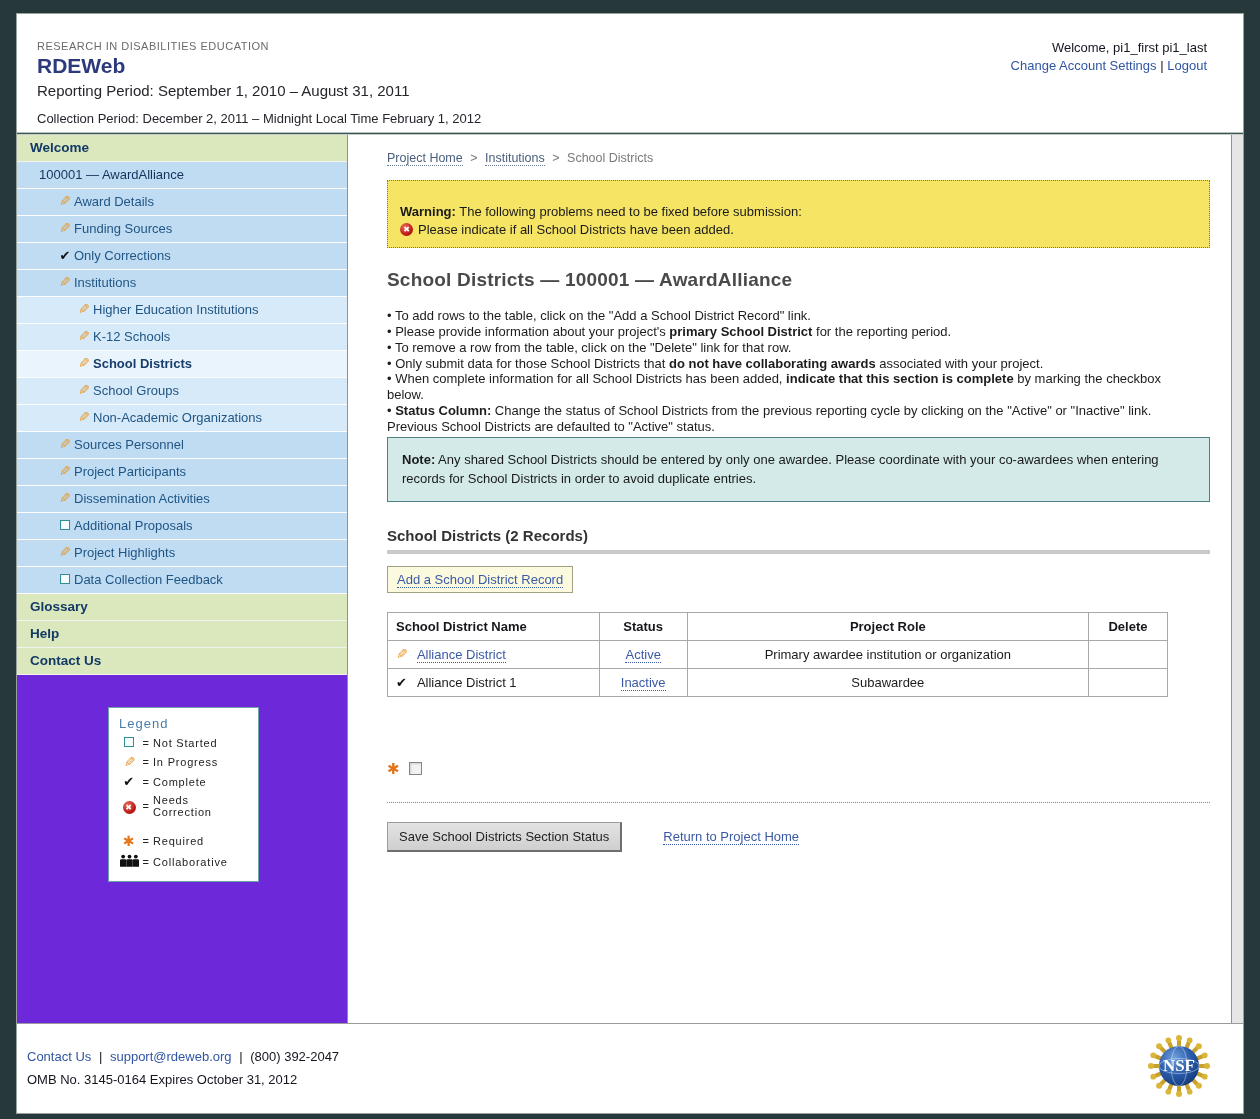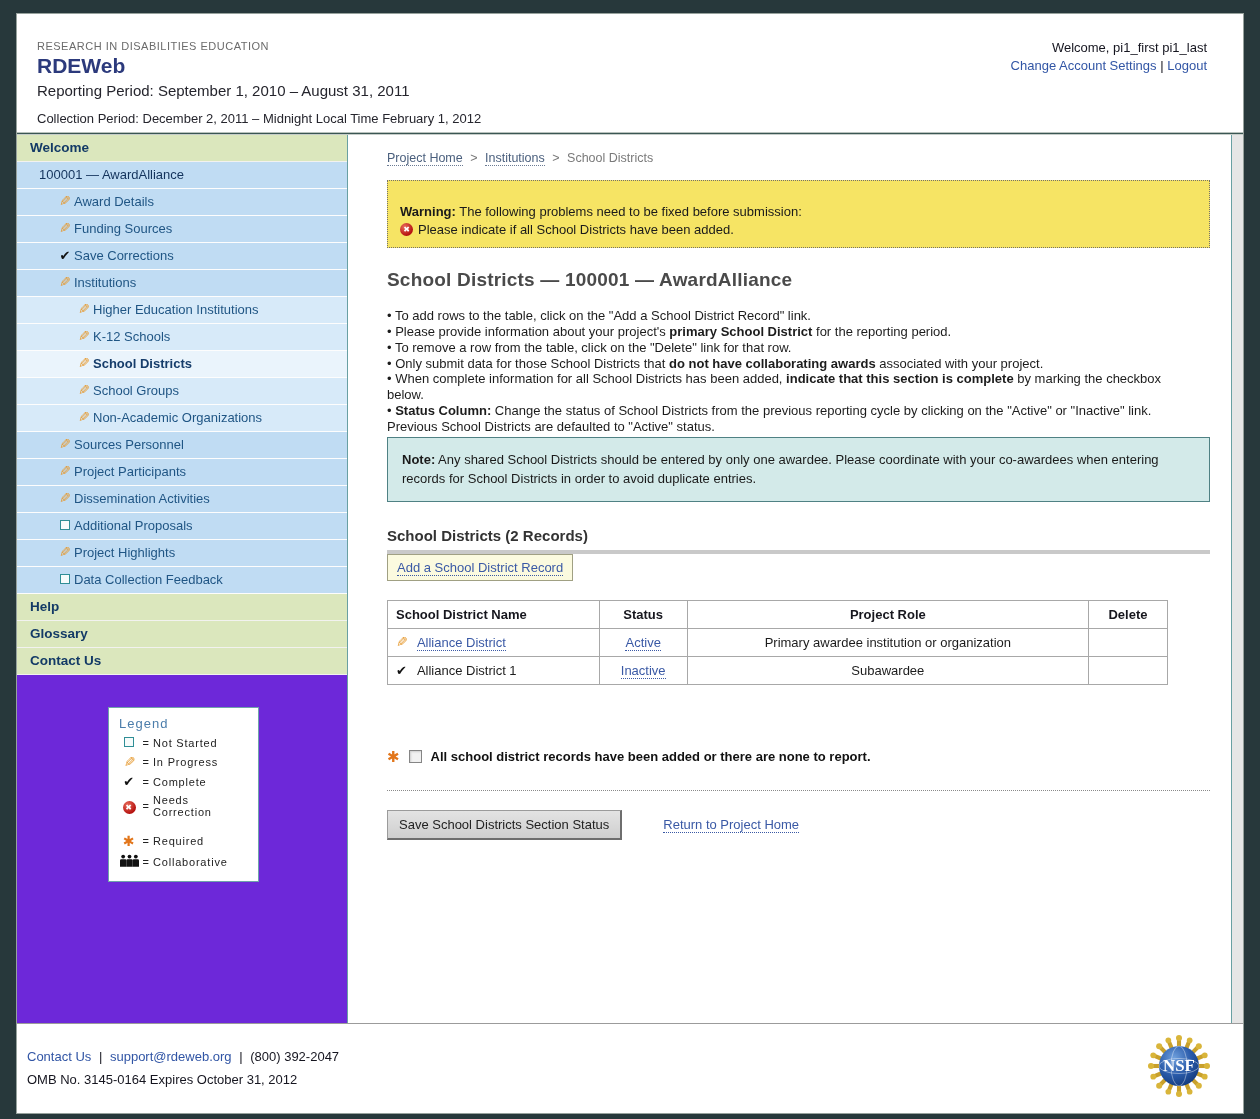--- a/index.html
+++ b/index.html
@@ -69,21 +69,21 @@
 
   .bullets { margin-top:17px; width:810px; line-height:1.22; color:#1c1c1c; }
   .bullet::before { content:"• "; }
   .bullet { margin-top:0; }
 
   .notebox { margin-top:2px; background:#d3eae9; border:1px solid #4f8184; padding:12px 14px; width:823px; line-height:1.5; }
 
   .rec-head { margin-top:25px; font-size:15px; font-weight:bold; color:#333; }
   .rec-rule { margin-top:6px; height:4px; background:#c9c9c9; width:823px; }
 
-  .addbox { display:inline-block; background:#fbfadf; border:1px solid #a0a083; padding:5px 9px; }
+  .addbox { display:inline-block; margin-top:12px; background:#fbfadf; border:1px solid #a0a083; padding:5px 9px; }
   .addbox a { color:#3a59a5; text-decoration:none; border-bottom:1px dotted #3a59a5; }
 
   table.dist { margin-top:19px; border-collapse:collapse; width:781px; }
   table.dist th, table.dist td { border:1px solid #a8a8a8; font-size:13px; padding:5px 8px; height:28px; }
   table.dist th { font-weight:bold; color:#16161d; text-align:center; }
   table.dist th.left, table.dist td.left { text-align:left; }
   table.dist td { text-align:center; color:#1c1c1c; }
   td.namecell { display:flex-none; }
   .cell-ic { display:inline-block; width:18px; text-align:left; }
   table.dist a { color:#3a59a5; text-decoration:none; border-bottom:1px dotted #3a59a5; }
@@ -138,21 +138,21 @@
       <div class="nav-row nav-l1">
           <span class="nav-ic"><span class="icon-pencil">✎</span></span>
           <a href="#">Award Details</a>
         </div>
       <div class="nav-row nav-l1">
           <span class="nav-ic"><span class="icon-pencil">✎</span></span>
           <a href="#">Funding Sources</a>
         </div>
       <div class="nav-row nav-l1">
           <span class="nav-ic"><span class="icon-check">✔</span></span>
-          <a href="#">Save Corrections</a>
+          <a href="#">Only Corrections</a>
         </div>
       <div class="nav-row nav-l1">
           <span class="nav-ic"><span class="icon-pencil">✎</span></span>
           <a href="#">Institutions</a>
         </div>
 
       <div class="nav-row nav-l2">
           <span class="nav-ic"><span class="icon-pencil">✎</span></span>
           <a href="#">Higher Education Institutions</a>
         </div>
@@ -192,24 +192,24 @@
       <div class="nav-row nav-l1">
           <span class="nav-ic"><span class="icon-pencil">✎</span></span>
           <a href="#">Project Highlights</a>
         </div>
       <div class="nav-row nav-l1">
           <span class="nav-ic"><span class="icon-square"></span></span>
           <a href="#">Data Collection Feedback</a>
         </div>
 
       <div class="nav-row nav-section">
+          <span>Glossary</span>
+        </div>
+      <div class="nav-row nav-section">
           <span>Help</span>
-        </div>
-      <div class="nav-row nav-section">
-          <span>Glossary</span>
         </div>
       <div class="nav-row nav-section">
           <span>Contact Us</span>
         </div>
 
       <div class="legend">
         <div class="legend-title">Legend</div>
         <div class="legend-row">
           <span class="lic"><span class="icon-square"></span></span>
           <span class="leq">=</span>
@@ -329,21 +329,20 @@
             <td><a href="#">Inactive</a></td>
             <td>Subawardee</td>
             <td></td>
           </tr>
         </tbody>
       </table>
 
       <div class="confirm">
         <span class="icon-req" style="font-size:15px">✱</span>
         <span class="checkbox"></span>
-        <span class="confirm-label">All school district records have been added or there are none to report.</span>
       </div>
 
       <div class="dotted-rule"></div>
 
       <div class="actions">
         <button class="btn">Save School Districts Section Status</button>
         <a href="#" class="ret-link">Return to Project Home</a>
       </div>
 
     </div>

